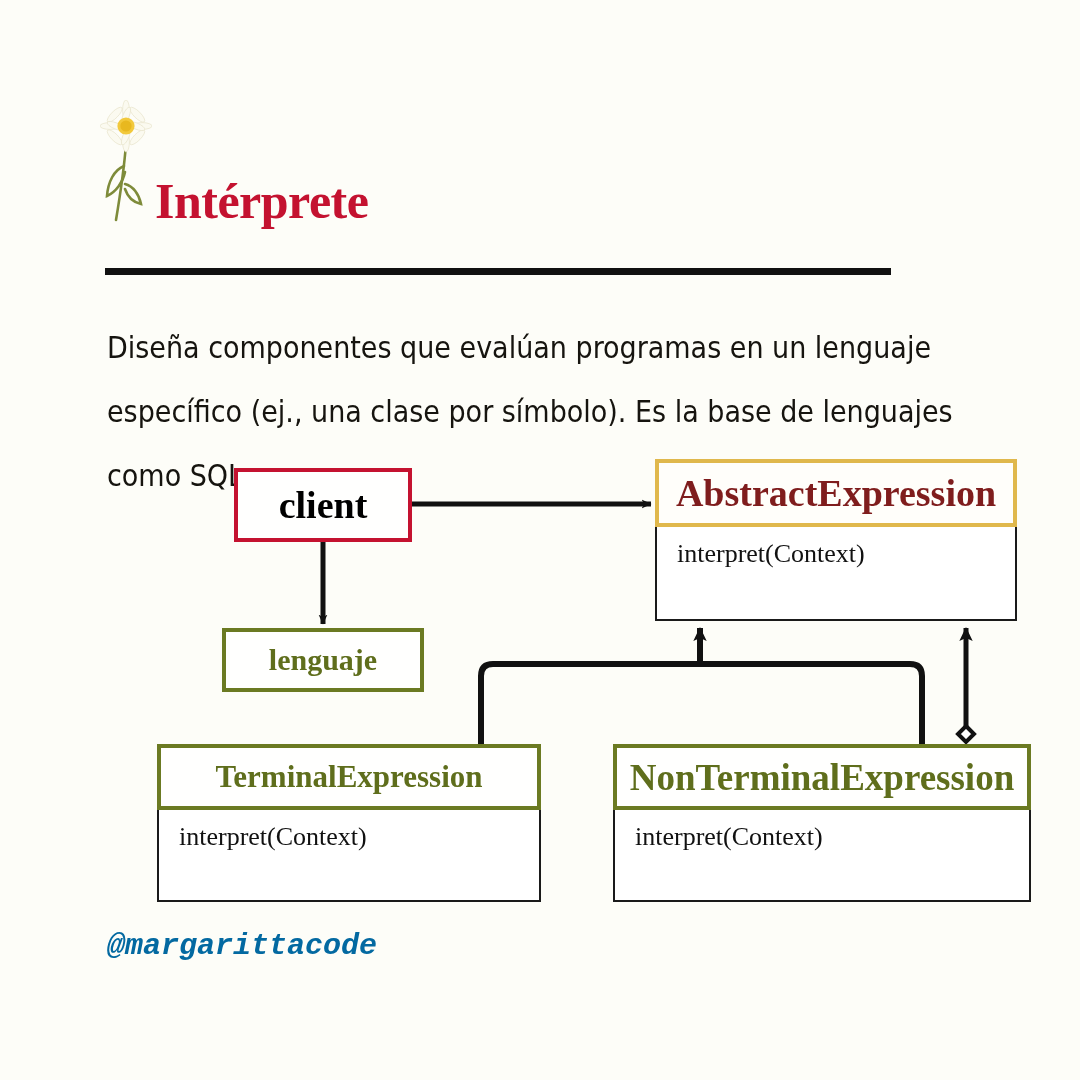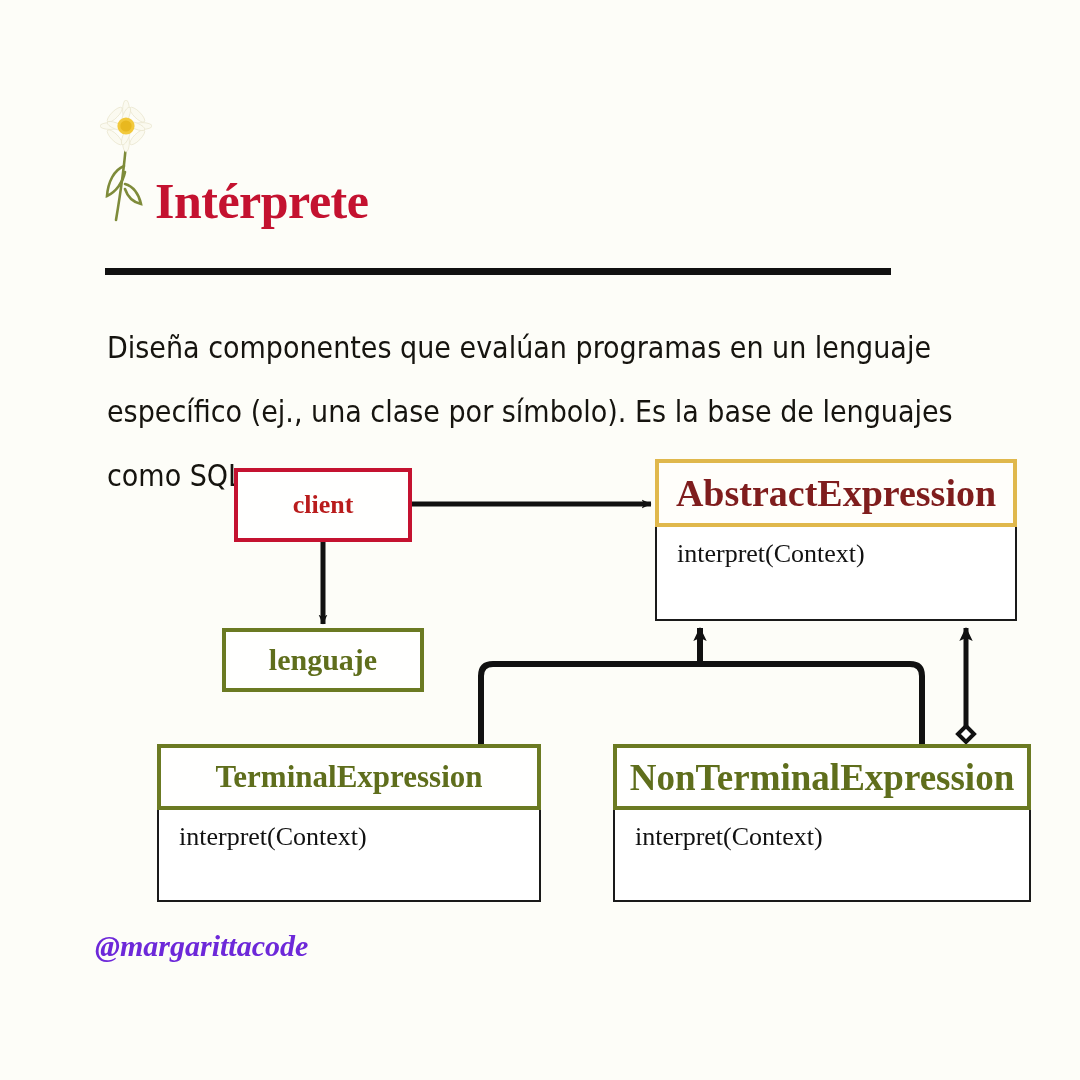--- a/index.html
+++ b/index.html
@@ -99,22 +99,22 @@
   #box-client {
     left: 234px;
     top: 468px;
     width: 178px;
     height: 74px;
   }
   #box-client .uml-header {
     width: 100%;
     height: 100%;
     border: 4px solid #C41230;
-    color: #b91c1c;
-    font-size: 26px;
+    color: #000000;
+    font-size: 38px;
   }
 
   
   #box-context {
     left: 222px;
     top: 628px;
     width: 202px;
     height: 64px;
   }
   #box-context .uml-header {
@@ -173,27 +173,27 @@
     color: #5F6E1C;
     font-size: 37px;
   }
   #box-nonterminal .uml-body {
     height: 92px;
   }
 
   
   #handle {
     position: absolute;
-    left: 95px;
+    left: 107px;
     top: 929px;
-    font-family: Liberation Serif, serif;
+    font-family: Liberation Mono, monospace;
     font-weight: bold;
     font-style: italic;
     font-size: 30px;
-    color: #6d28d9;
+    color: #0369a1;
     white-space: nowrap;
   }
 </style>
 </head>
 <body>
 
 <div id="page">
 
   <svg id="flower-icon" viewBox="0 0 52 122" xmlns="http://www.w3.org/2000/svg">
     <g stroke="#7E8B3A" stroke-width="2.6" fill="none" stroke-linecap="round">

